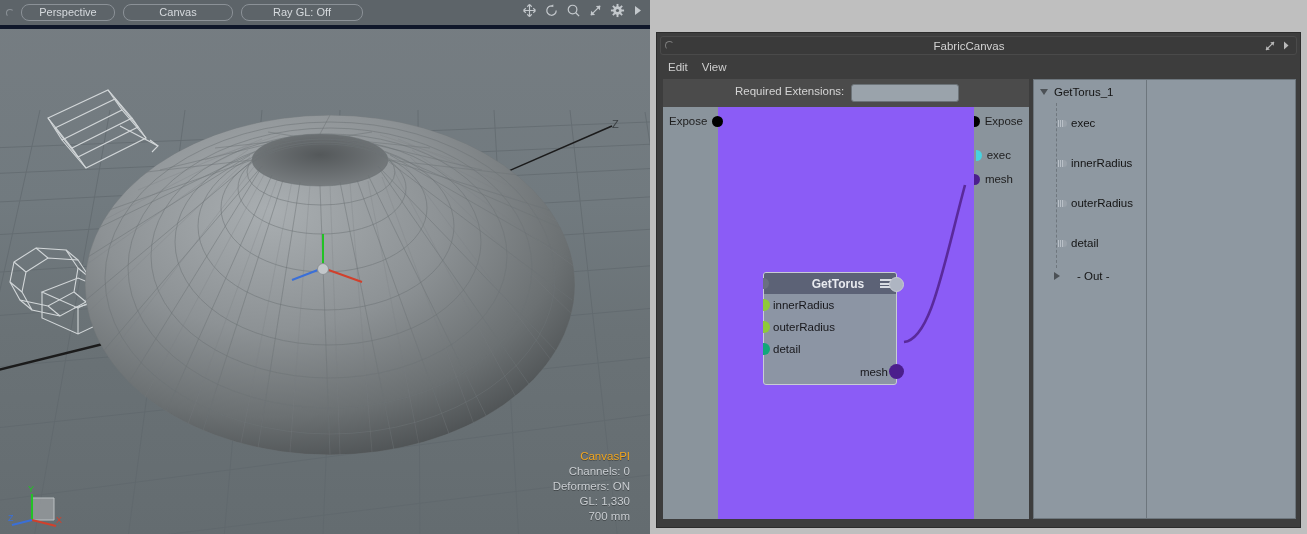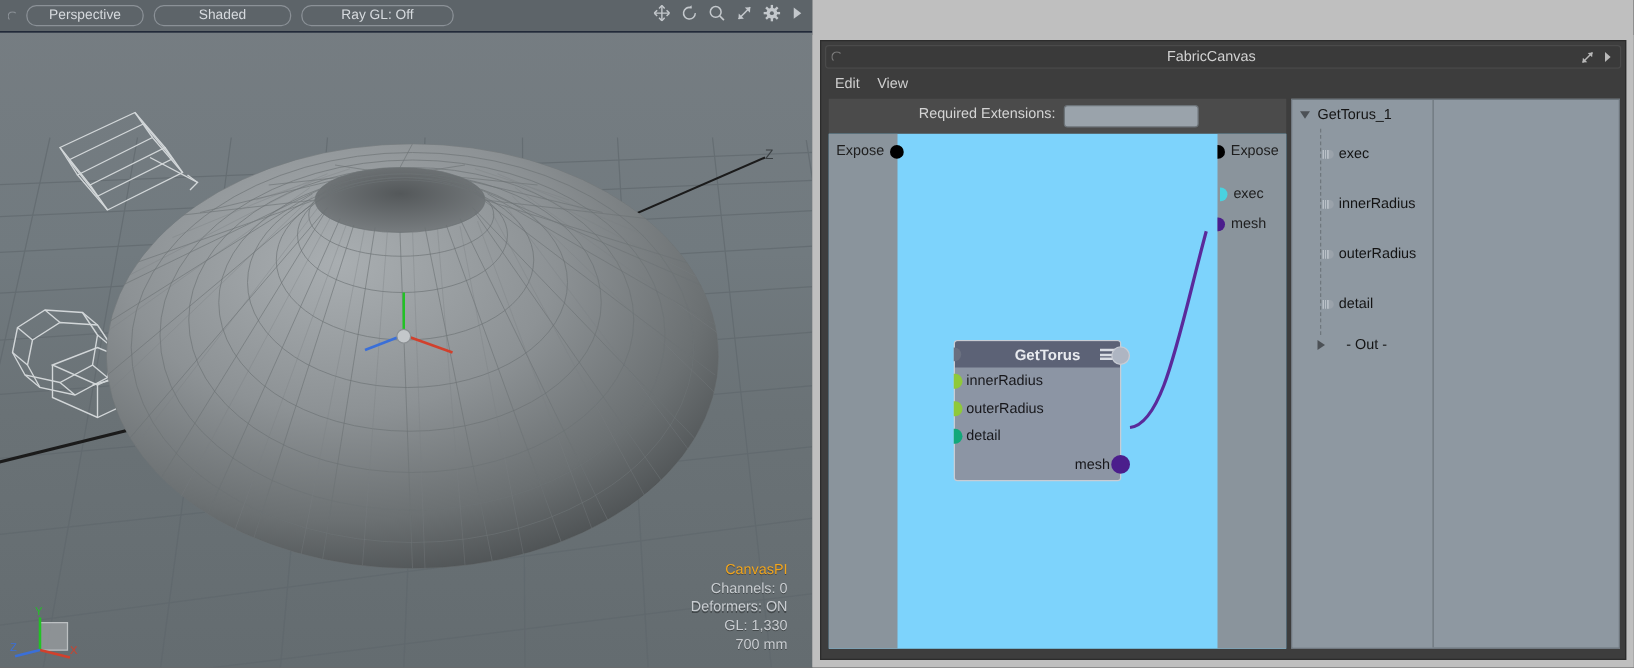--- a/index.html
+++ b/index.html
@@ -4,21 +4,21 @@
 <style>
   html,body{margin:0;padding:0;background:#4b4b4b;}
   body{width:1307px;height:534px;overflow:hidden;font-family:"Liberation Sans",sans-serif;}
   #root{position:relative;width:1307px;height:534px;}
 
   
   #viewport{position:absolute;left:0;top:0;width:650px;height:534px;overflow:hidden;background:#6e757a;}
   #vp-bg{position:absolute;inset:0;
     background:linear-gradient(180deg,#767d82 0%,#717a7f 38%,#6a7276 62%,#646c70 100%);}
   #vp-toolbar{position:absolute;left:0;top:0;width:650px;height:25px;background:#5d6469;
-     border-bottom:1px solid #0f172a;display:flex;align-items:center;}
+     border-bottom:4px solid #0f172a;display:flex;align-items:center;}
   .vp-pill{height:15px;line-height:15px;border:1px solid #8b9197;border-radius:8px;color:#d6dade;
      font-size:11px;text-align:center;background:transparent;}
   #vp-dot{width:6px;height:6px;border:1px solid #8b9197;border-radius:50%;margin-left:6px;
      border-right-color:transparent;border-bottom-color:transparent;}
   #vp-icons{position:absolute;right:7px;top:3px;display:flex;gap:7px;align-items:center;}
   .vpi{opacity:.88;}
   #vp-hud{position:absolute;right:20px;bottom:10px;text-align:right;font-size:11.5px;color:#c9cdd1;
      line-height:15px;text-shadow:0 1px 0 rgba(0,0,0,.35);}
   #vp-hud .hl{color:#f0a51e;}
   #gizmo{position:absolute;left:8px;bottom:6px;width:60px;height:48px;}
@@ -46,21 +46,21 @@
 
   #menubar{position:absolute;left:4px;top:25px;height:18px;display:flex;align-items:center;gap:14px;padding-left:7px;}
   .mi{font-size:11.5px;color:#cfcfcf;}
 
   
   #graph-wrap{position:absolute;left:6px;top:46px;width:366px;height:440px;background:#4b4b4b;}
   #ext-row{position:absolute;left:0;top:0;width:366px;height:28px;display:flex;align-items:center;}
   #ext-label{position:absolute;left:72px;top:6px;font-size:11.5px;color:#d4d4d4;}
   #ext-input{position:absolute;left:188px;top:5px;width:108px;height:18px;background:#9aa3ab;
      border:1px solid #6c7378;border-radius:3px;box-sizing:border-box;}
-  #canvas-area{position:absolute;left:0;top:28px;width:366px;height:412px;background:#7dd3fc;overflow:hidden;}
+  #canvas-area{position:absolute;left:0;top:28px;width:366px;height:412px;background:#8b5cf6;overflow:hidden;}
   .side-strip{position:absolute;top:0;width:55px;height:412px;background:#8a949c;}
   #strip-l{left:0;}
   #strip-r{right:0;}
 
   .port-row{position:absolute;display:flex;align-items:center;gap:5px;font-size:11.5px;color:#1e1e1e;}
   .pdot{width:11px;height:11px;border-radius:50%;flex:none;}
   .pdot.half{border-radius:0 11px 11px 0;width:6px;}
 
   
   #node{position:absolute;left:100px;top:165px;width:134px;background:#8c95a4;
@@ -236,21 +236,21 @@
         <path d="M323 268 L292 280" stroke="#3a6fd8"></path>
       </g>
       <circle cx="323" cy="269" r="5.5" fill="#c3c7ca" stroke="#8b9093"></circle>
     </svg>
 
     <div id="z-label">Z</div>
 
     <div id="vp-toolbar">
       <div id="vp-dot"></div>
       <div class="vp-pill" style="width:92px;margin-left:7px;">Perspective</div>
-      <div class="vp-pill" style="width:108px;margin-left:8px;">Shaded</div>
+      <div class="vp-pill" style="width:108px;margin-left:8px;">Canvas</div>
       <div class="vp-pill" style="width:120px;margin-left:8px;">Ray GL: Off</div>
 
       <div id="vp-icons">
         <svg class="vpi" width="15" height="15" viewBox="0 0 16 16">
           <g stroke="#d2d6da" stroke-width="1.2" fill="none">
             <path d="M8 2 L8 14 M2 8 L14 8"></path>
             <path d="M8 1.5 L5.6 4 M8 1.5 L10.4 4 M8 14.5 L5.6 12 M8 14.5 L10.4 12"></path>
             <path d="M1.5 8 L4 5.6 M1.5 8 L4 10.4 M14.5 8 L12 5.6 M14.5 8 L12 10.4"></path>
           </g>
         </svg>

